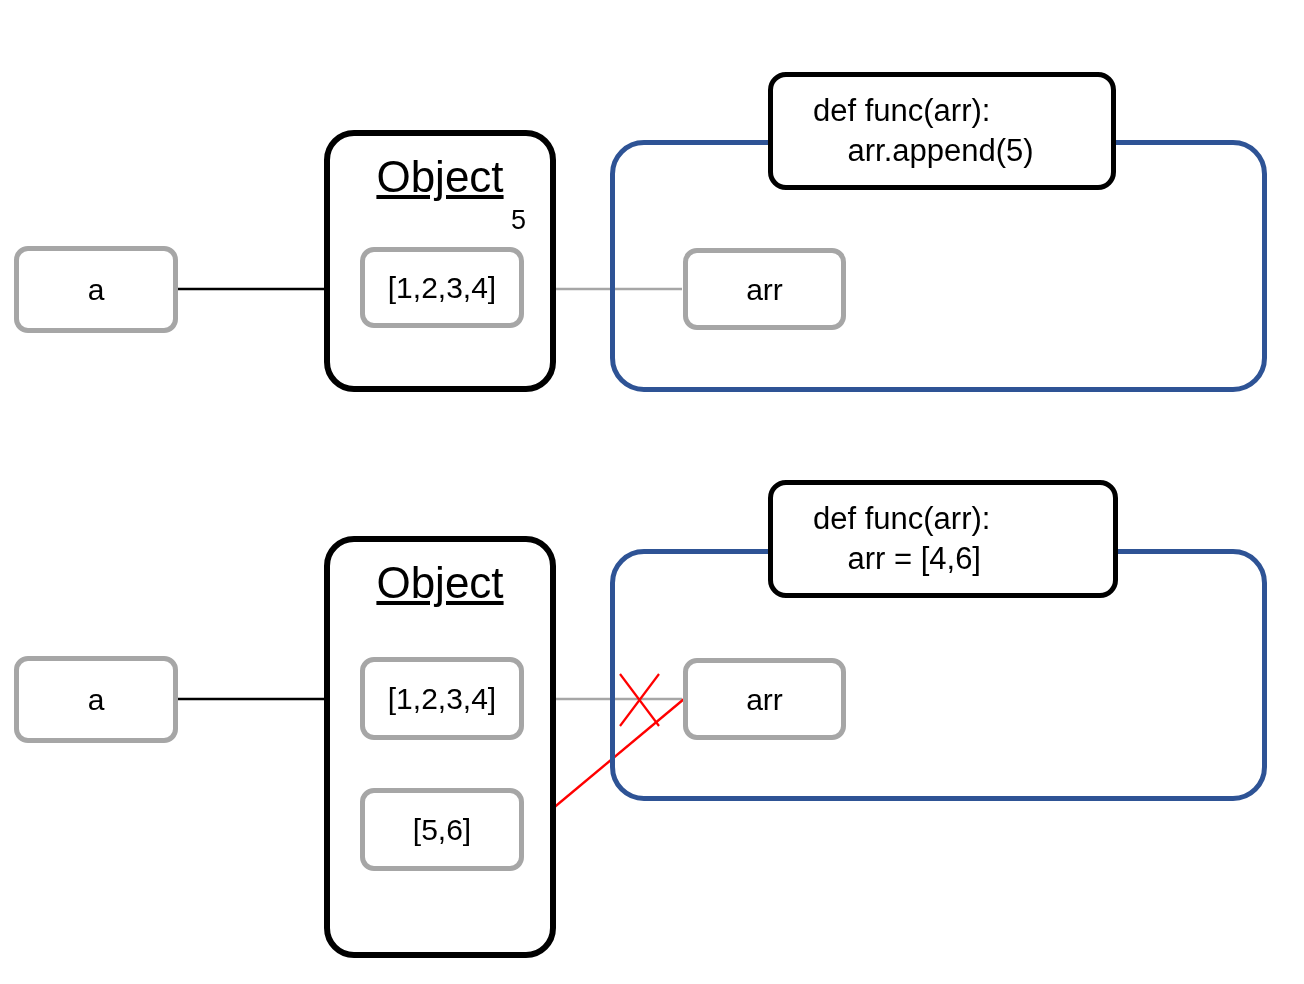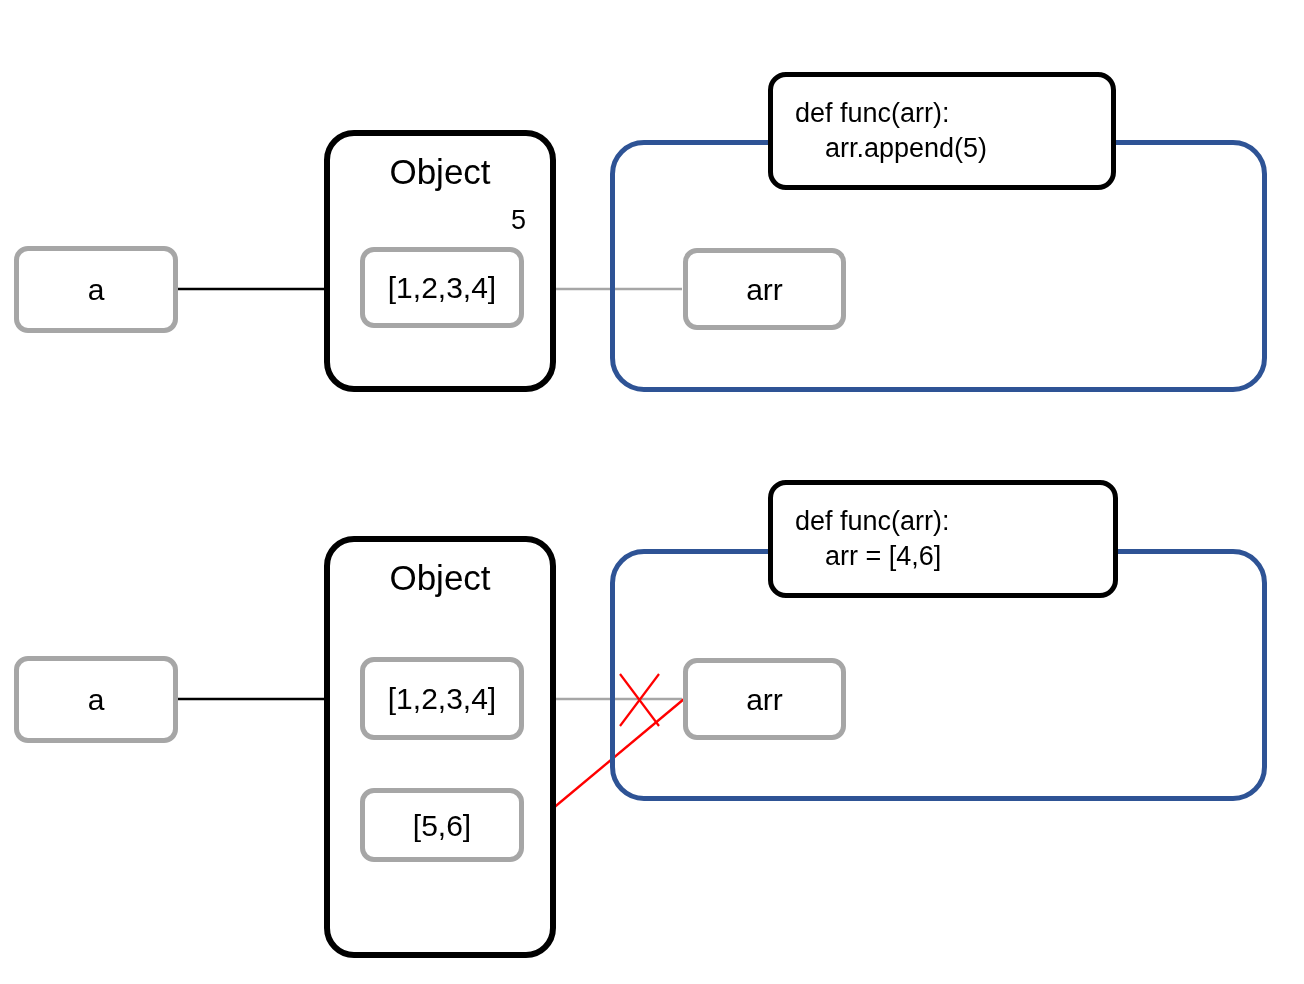--- a/index.html
+++ b/index.html
@@ -36,44 +36,45 @@
     font-size: 30px;
     line-height: 1.1;
   }
   .object-box {
     border: 6px solid #000000;
     border-radius: 30px;
     align-items: flex-start;
     justify-content: center;
   }
   .object-label {
-    font-size: 35px;
+    font-size: 44px;
     color: #000000;
     margin-top: 16px;
     pointer-events: none;
+    text-decoration: underline;
   }
   .blue-frame {
     position: absolute;
     box-sizing: border-box;
     border: 5px solid #2e5395;
     border-radius: 34px;
     background: transparent;
   }
   .code-box {
     position: absolute;
     box-sizing: border-box;
     border: 5px solid #000000;
     border-radius: 18px;
     background: #ffffff;
     display: flex;
     flex-direction: column;
     justify-content: center;
-    padding-left: 22px;
+    padding-left: 40px;
     color: #000000;
-    font-size: 27px;
+    font-size: 31px;
     line-height: 1.30;
     white-space: pre;
   }
   .code-line {
     display: block;
   }
   .svg-layer {
     position: absolute;
     left: 0;
     top: 0;
@@ -161,21 +162,21 @@
   </div>
 
   <div class="box object-box" style="left:324px; top:536px; width:232px; height:422px;">
     <span class="object-label">Object</span>
   </div>
 
   <div class="box gray-box" style="left:360px; top:657px; width:164px; height:83px;">
     <span>[1,2,3,4]</span>
   </div>
 
-  <div class="box gray-box" style="left:360px; top:788px; width:164px; height:74px;">
+  <div class="box gray-box" style="left:360px; top:788px; width:164px; height:83px;">
     <span>[5,6]</span>
   </div>
 
   <div class="box gray-box" style="left:683px; top:658px; width:163px; height:82px;">
     <span>arr</span>
   </div>
 
   <div class="code-box" style="left:768px; top:480px; width:350px; height:118px;">
     <span class="code-line">def func(arr):</span>
     <span class="code-line">    arr = [4,6]</span>

